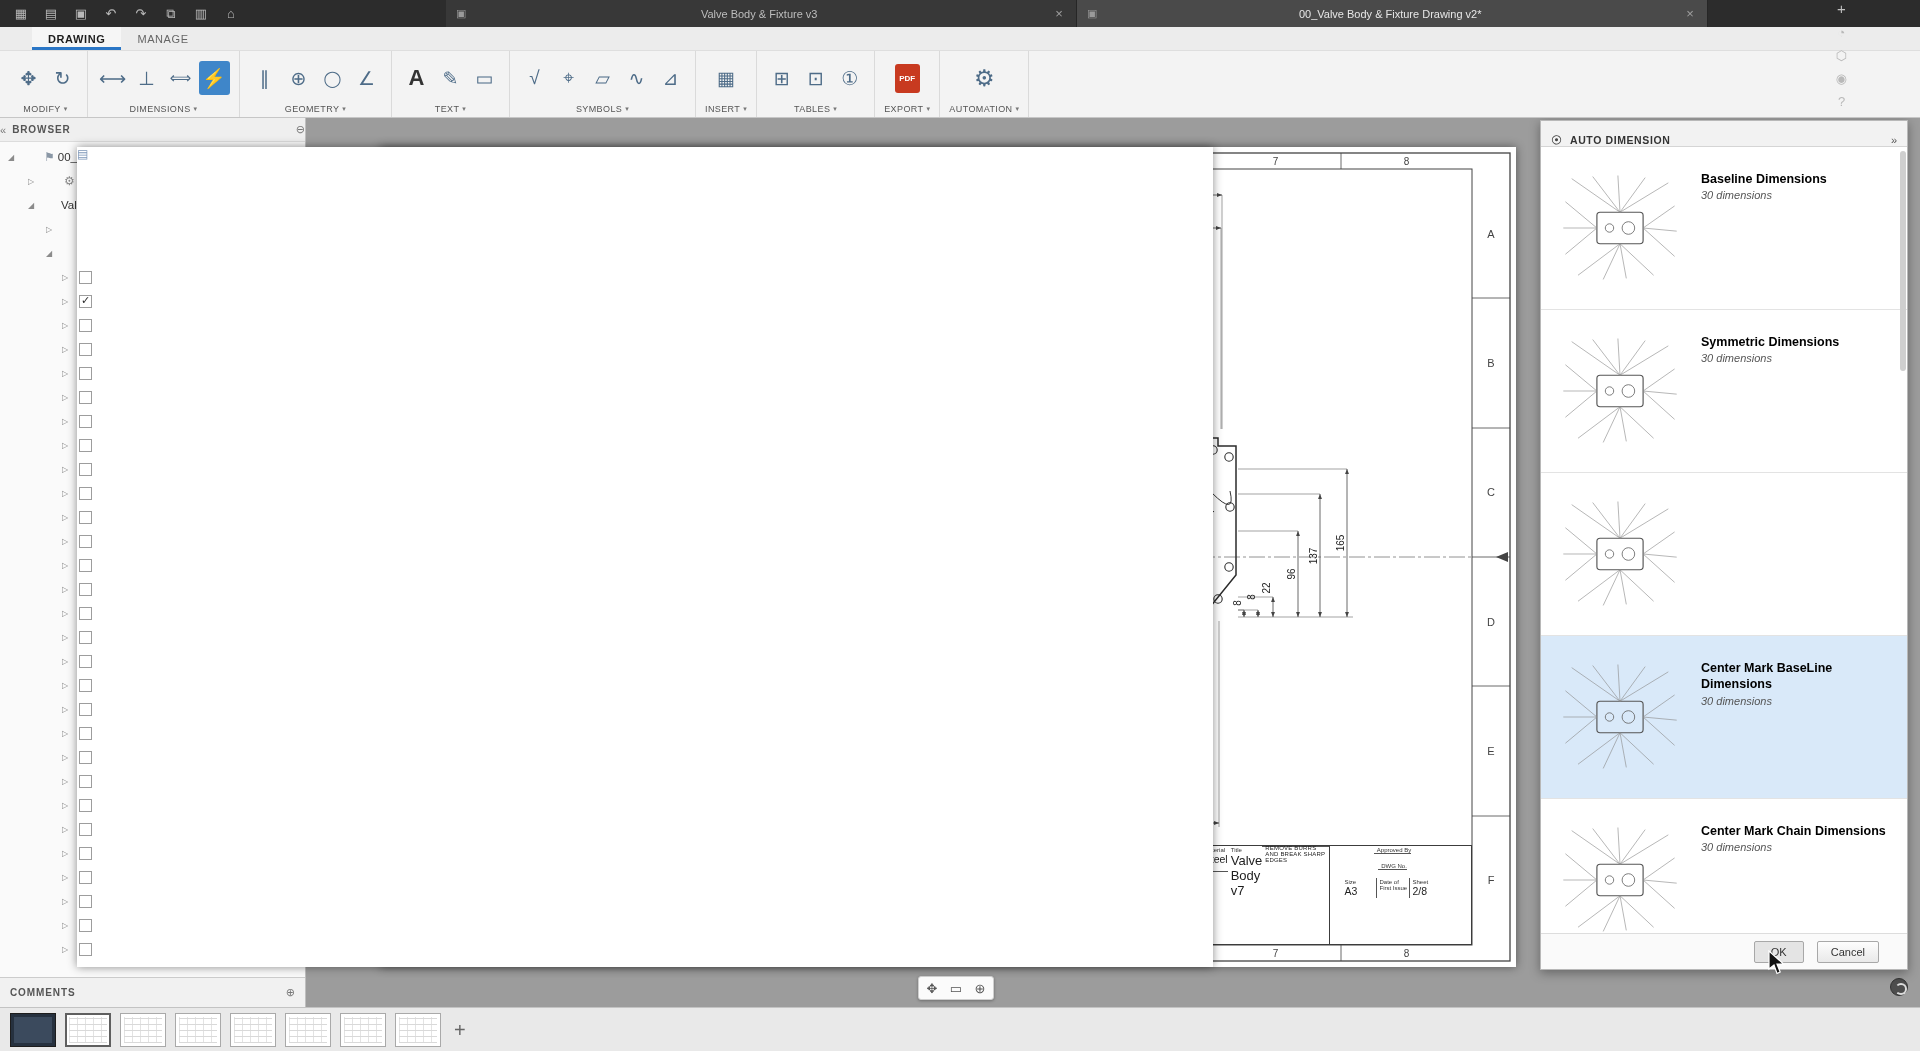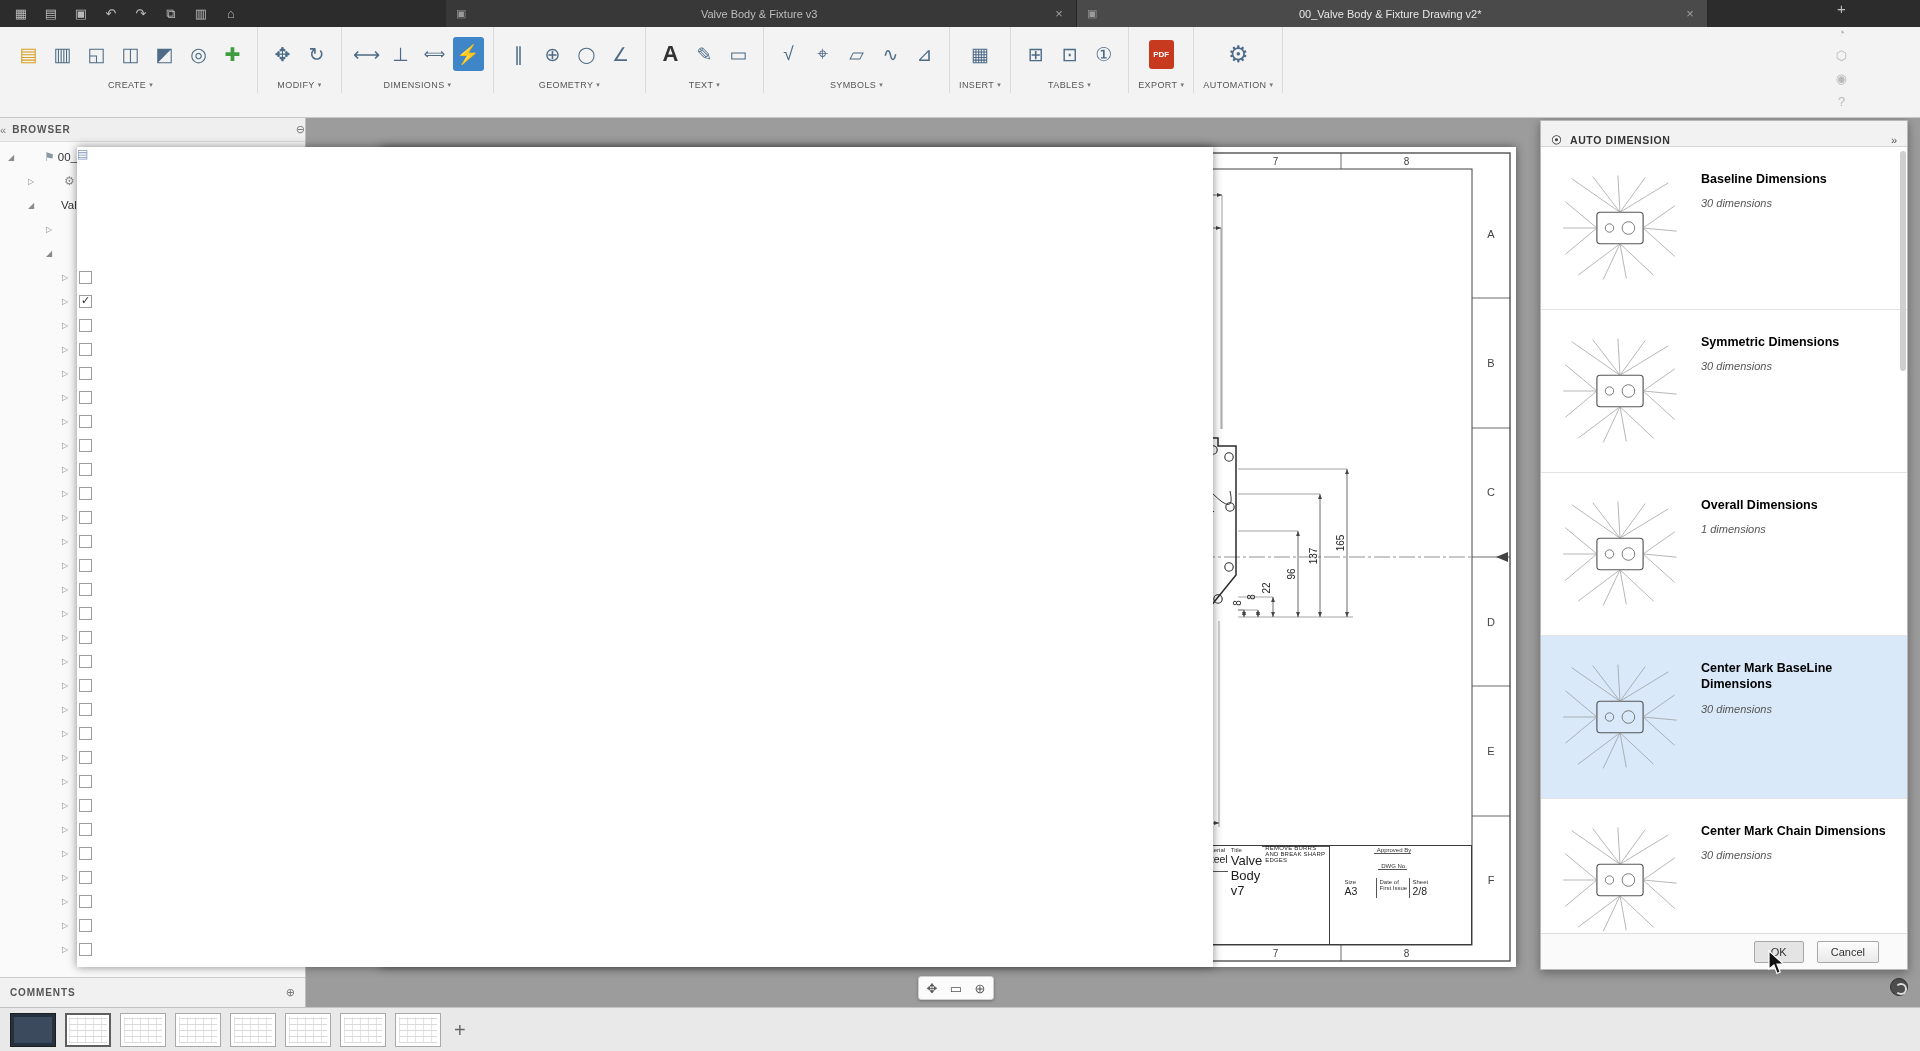--- a/index.html
+++ b/index.html
@@ -123,21 +123,21 @@
   .adpanel{position:absolute;top:120px;right:12px;width:368px;height:850px;background:#fff;border:1px solid #b8b8b8;box-shadow:0 3px 10px rgba(0,0,0,.35);z-index:45}
   .adheader{height:26px;background:#f2f2f2;border-bottom:1px solid #d5d5d5;display:flex;align-items:flex-end;padding:0 10px;gap:8px}
   .i-dotc::before{content:"⦿";color:#444} .i-chevr::before{content:"»";color:#555}
   .adtitle{font-size:10.5px;font-weight:bold;color:#333;letter-spacing:.6px;flex:1}
   .adlist{position:absolute;top:26px;bottom:36px;left:0;right:0;overflow:hidden}
   .card{height:163px;border-bottom:1px solid #e3e3e3;display:flex;padding:8px 6px;background:#fff}
   .card.selected{background:#d9e9f9}
   .card-thumb{width:146px;display:flex;align-items:center;justify-content:center;flex:none}
   .card-text{flex:1;padding:16px 8px 0 8px}
   .card-title{font-size:12.5px;font-weight:bold;color:#000000;line-height:1.3}
-  .card-count{font-size:11px;font-style:italic;color:#555;margin-top:10px}
+  .card-count{font-size:11px;font-style:italic;color:#555;margin-top:2px}
   .adfooter{position:absolute;bottom:0;left:0;right:0;height:36px;background:#fafafa;border-top:1px solid #ddd;display:flex;align-items:center;justify-content:flex-end;gap:13px;padding-right:28px}
   .btn{min-width:50px;height:22px;font-size:11px;background:linear-gradient(#fdfdfd,#e9e9e9);border:1px solid #a8a8a8;border-radius:2px;color:#333;display:flex;align-items:center;justify-content:center;padding:0 13px}
   .btn.ok{background:#e4e4e4}
   .adscroll{position:absolute;right:1px;top:30px;width:6px;height:220px;background:#cfcfcf;border-radius:3px}
 
   
   .sheetbar{position:absolute;left:0;right:0;bottom:0;height:44px;background:#e9e9e9;border-top:1px solid #c3c3c3;display:flex;align-items:center;gap:9px;padding-left:10px;z-index:55}
   .sthumb{width:46px;height:34px;background:#fff;border:1px solid #a9a9a9;padding:3px}
   .sthumb-inner{width:100%;height:100%;background:
     repeating-linear-gradient(0deg,#d9d9d9 0 1px,transparent 1px 6px),
@@ -179,36 +179,25 @@
     <span class="addtab">+</span>
     <span class="tb-ic i-clock"></span>
     <span class="tb-ic i-hex"></span>
     <span class="tb-ic i-bell"></span>
     <span class="tb-ic i-help"></span>
     <span class="avatar"></span>
   </div>
 </div>
 
 <div class="ribbon">
+  <div class="rtabs">
+    <div class="rtab active">DRAWING</div>
+    <div class="rtab">MANAGE</div>
+  </div>
   <div class="rtools">
-    <div class="rgroup">
-      <div class="ricons">
-        <div class="ricon ic-sheet-y"></div>
-        <div class="ricon ic-sheet"></div>
-        <div class="ricon ic-base"></div>
-        <div class="ricon ic-proj"></div>
-        <div class="ricon ic-sect"></div>
-        <div class="ricon ic-detail"></div>
-        <div class="ricon ic-crop"></div>
-      </div>
-      <div class="rlabel">
-          <span>CREATE</span>
-          <span class="caret">▾</span>
-        </div>
-    </div>
     <div class="rgroup">
       <div class="ricons">
         <div class="ricon ic-move"></div>
         <div class="ricon ic-rot"></div>
       </div>
       <div class="rlabel">
           <span>MODIFY</span>
           <span class="caret">▾</span>
         </div>
     </div>
@@ -941,24 +930,20 @@
               <line x1="82" y1="55" x2="112" y2="34"></line>
               <line x1="82" y1="55" x2="114" y2="58"></line>
               <line x1="82" y1="55" x2="112" y2="82"></line>
               <line x1="60" y1="70" x2="20" y2="100"></line>
               <line x1="60" y1="70" x2="44" y2="104"></line>
               <line x1="60" y1="70" x2="66" y2="103"></line>
               <line x1="60" y1="70" x2="92" y2="100"></line>
             </g>
           </svg>
         </div>
-        <div class="card-text">
-          <div class="card-title">Overall Dimensions</div>
-          <div class="card-count">1 dimensions</div>
-        </div>
       </div>
       <div class="card selected">
         <div class="card-thumb">
           <svg width="126" height="116" viewBox="0 0 120 110">
             <rect x="38" y="40" width="44" height="30" rx="3" fill="none" stroke="#555" stroke-width="1.1"></rect>
             <circle cx="50" cy="55" r="4" fill="none" stroke="#666" stroke-width="0.8"></circle>
             <circle cx="68" cy="55" r="6" fill="none" stroke="#666" stroke-width="0.8"></circle>
             <g stroke="#8d8d8d" stroke-width="0.6">
               <line x1="60" y1="40" x2="14" y2="8"></line>
               <line x1="60" y1="40" x2="34" y2="6"></line>

